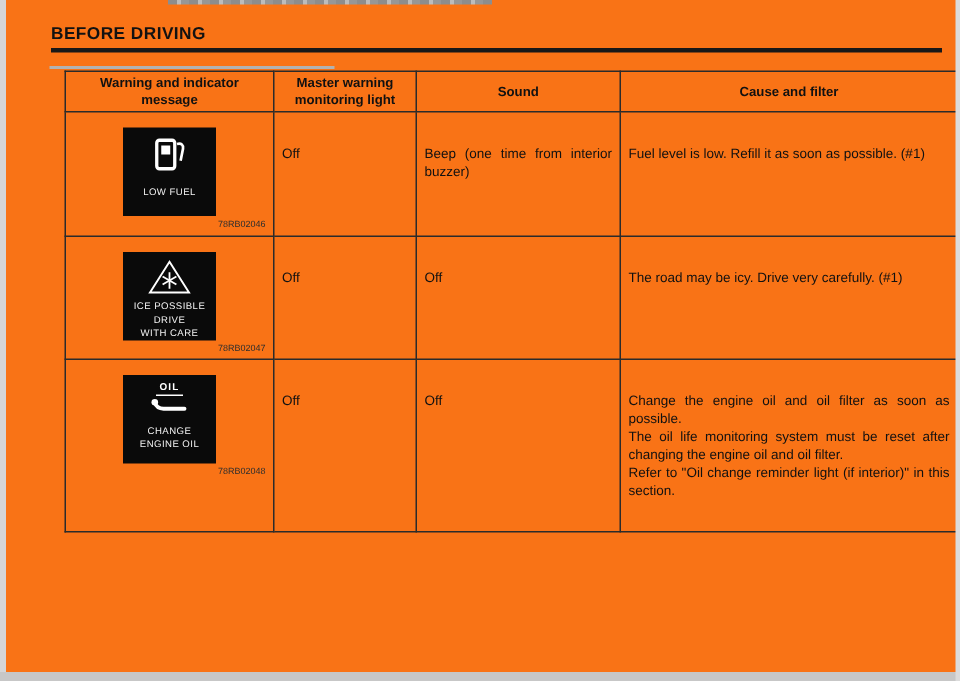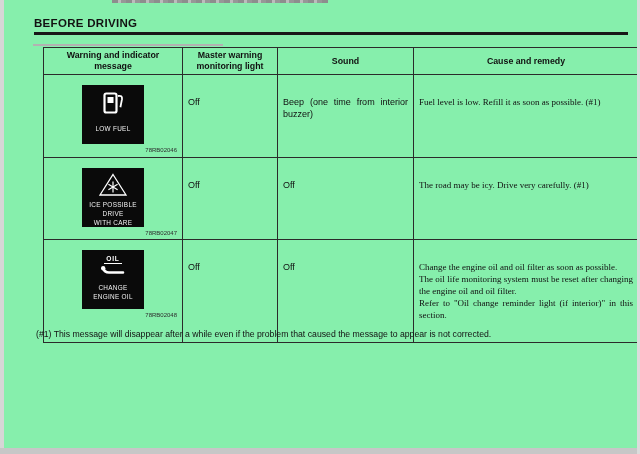--- a/index.html
+++ b/index.html
@@ -4,21 +4,21 @@
 <style>
   * { margin: 0; padding: 0; box-sizing: border-box; }
   html, body { width: 640px; height: 454px; }
   body {
     font-family: "Liberation Sans", sans-serif;
     background: #ffffff;
     color: #111;
     position: relative;
     overflow: hidden;
   }
-  .page { position: absolute; inset: 0; background: #86efac; }
+  .page { position: absolute; inset: 0; background: #f97316; }
 
   
   .edge-left   { position: absolute; left: 0; top: 0; width: 4px; height: 454px; background: #d6d6d6; }
   .edge-bottom { position: absolute; left: 0; top: 448px; width: 640px; height: 6px; background: #c7c7c7; }
   .edge-right  { position: absolute; left: 637px; top: 0; width: 3px; height: 454px; background: #dcdcdc; }
   .artifact-top {
     position: absolute; left: 112px; top: 0; width: 216px; height: 3px;
     background: repeating-linear-gradient(90deg, #8d8d8d 0 6px, #bcbcbc 6px 9px, #979797 9px 14px);
   }
   .artifact-shadow { position: absolute; left: 33px; top: 44px; width: 190px; height: 2px; background: #b2b2b2; }
@@ -57,21 +57,21 @@
   }
   .telltale-label {
     font-size: 6.4px; line-height: 9px; letter-spacing: 0.3px;
     white-space: pre-line; text-align: center; color: #f2f2f2;
   }
   .photo-code {
     align-self: flex-end;
     font-size: 6px; line-height: 8px; color: #2e2e2e;
     margin: 2px 5px 0 0;
   }
-  .cell-cause { text-align: justify; white-space: pre-line; font-family: Liberation Serif, serif; }
+  .cell-cause { text-align: justify; white-space: pre-line; }
   .cell-sound { text-align: justify; margin-left: 48px; }
 
   
   .fuel-icon { margin-top: 6px; }
   .fuel-label { margin-top: 7px; }
   .ice-icon { margin-top: 4px; }
   .ice-label { margin-top: 3px; }
   .oil-top {
     margin-top: 5px; font-size: 6.6px; font-weight: bold; letter-spacing: 0.8px;
     border-bottom: 1px solid #fff; padding: 0 2px 1px 2px; line-height: 7px; color: #fff;
@@ -103,21 +103,21 @@
         <col class="c1">
         <col class="c2">
         <col class="c3">
         <col class="c4">
       </colgroup>
     <thead>
       <tr>
         <th>Warning and indicator message</th>
         <th>Master warning monitoring light</th>
         <th>Sound</th>
-        <th>Cause and remedy</th>
+        <th>Cause and filter</th>
       </tr>
     </thead>
     <tbody>
       <tr class="r1">
         <td class="cell-indicator">
           <div class="indicator-wrap">
             <div class="telltale-box">
               <svg class="fuel-icon" width="24" height="26" viewBox="0 0 24 26">
                 <rect x="3.5" y="2.5" width="12" height="19" rx="1.8" fill="none" stroke="#fff" stroke-width="2.2"></rect>
                 <rect x="6.5" y="6" width="6" height="6" fill="#fff"></rect>
@@ -172,19 +172,18 @@
         </td>
         <td>Off</td>
         <td class="cell-sound">Off</td>
         <td class="cell-cause">Change the engine oil and oil filter as soon as possible.
 The oil life monitoring system must be reset after changing the engine oil and oil filter.
 Refer to "Oil change reminder light (if interior)" in this section.</td>
       </tr>
     </tbody>
   </table>
 
-  <div class="footnote">(#1) This message will disappear after a while even if the problem that caused the message to appear is not corrected.</div>
   <div class="page-number">2-37</div>
 
   <div class="edge-left"></div>
   <div class="edge-bottom"></div>
   <div class="edge-right"></div>
 </div>
 
 </body></html>

